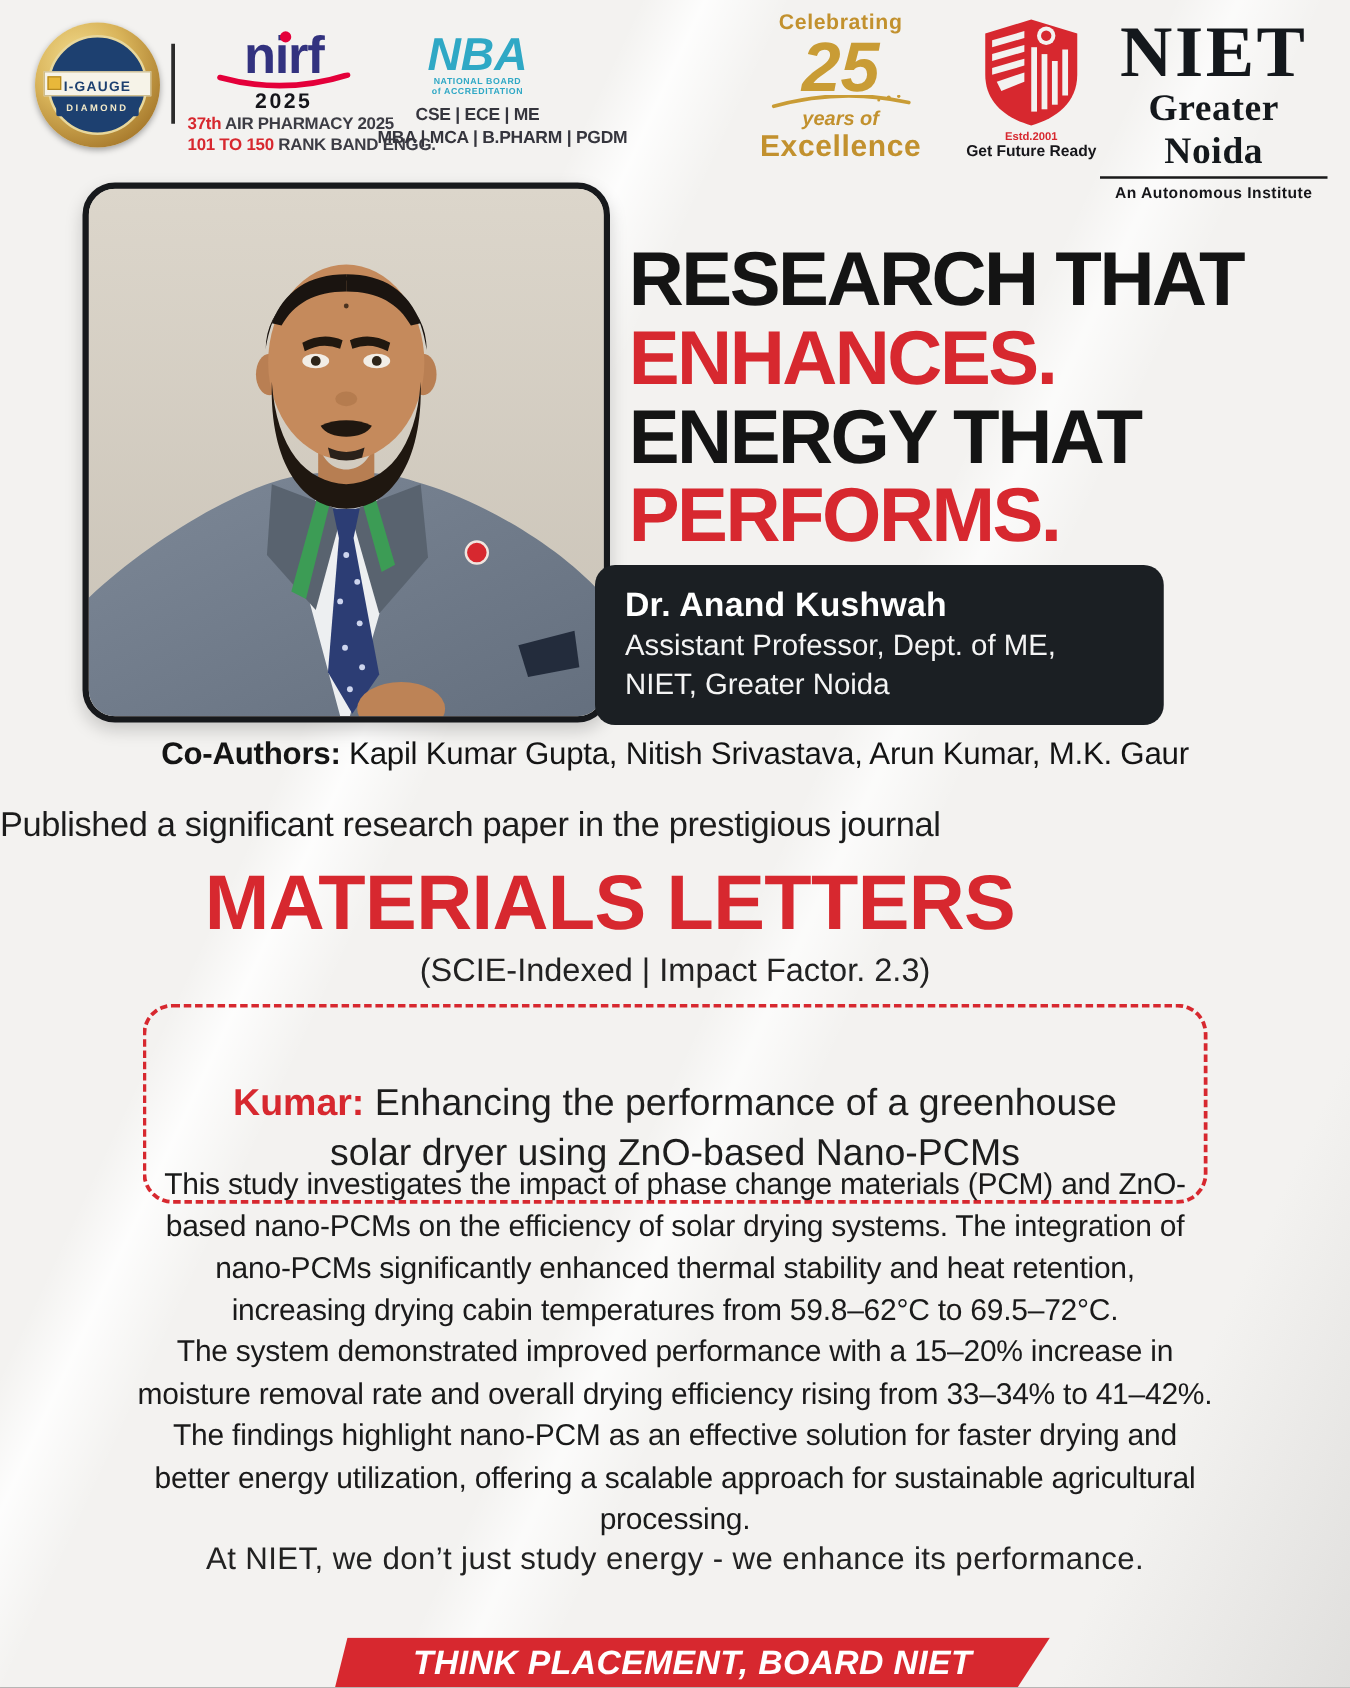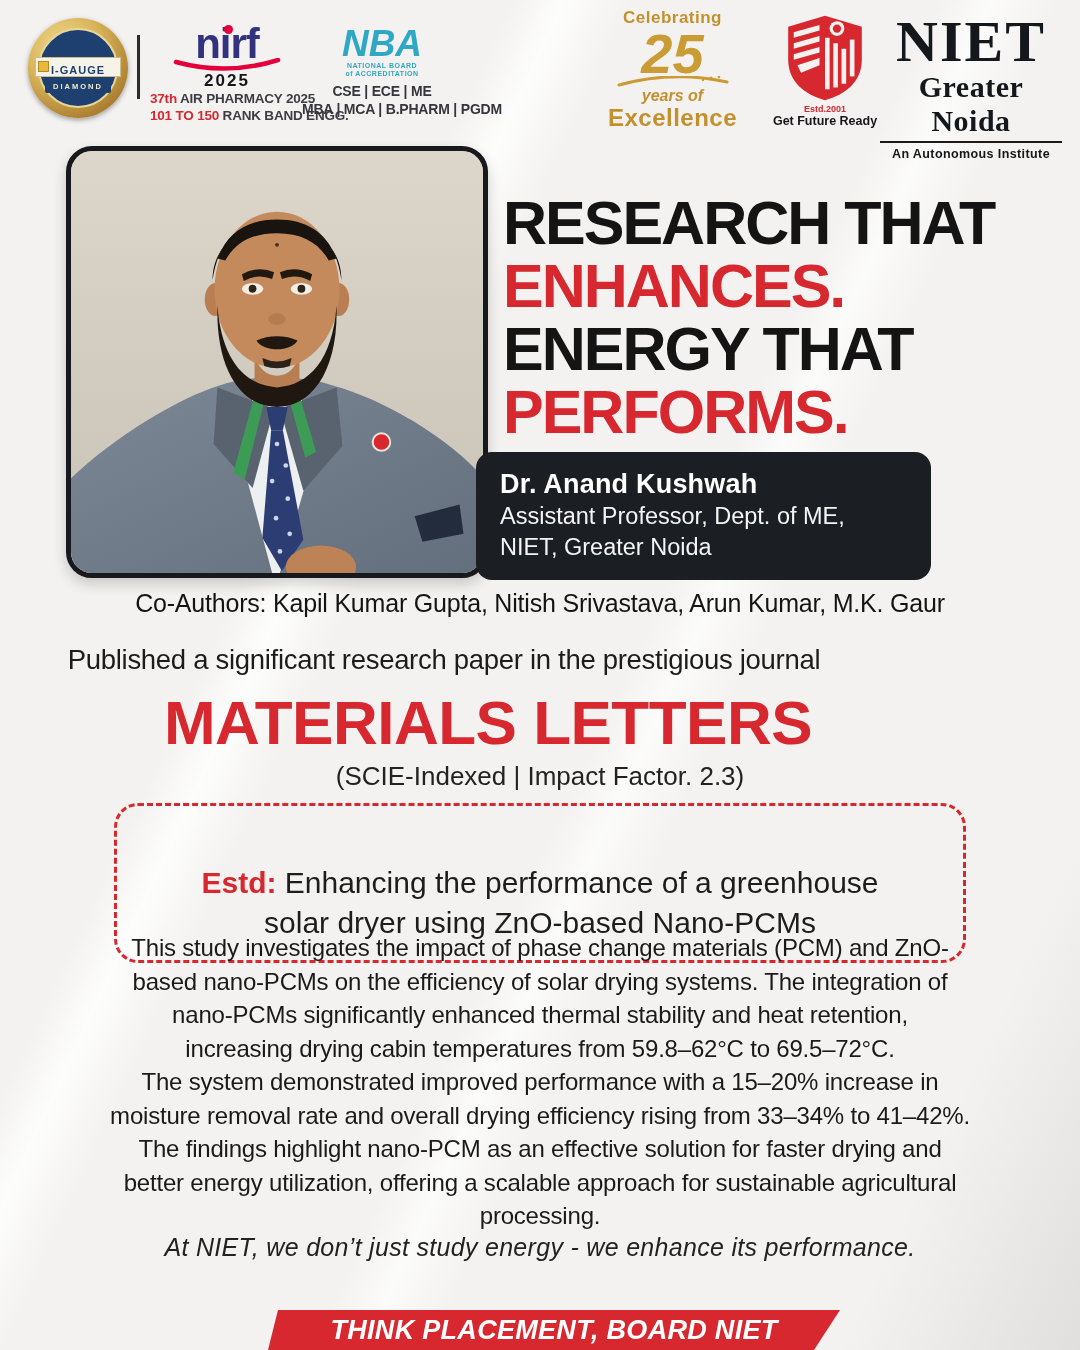--- a/index.html
+++ b/index.html
@@ -60,30 +60,30 @@
   
   .headline{position:absolute;left:503px;top:192px;width:560px;font-weight:bold;font-size:61px;line-height:63px;letter-spacing:-2px;}
   .headline .dark{color:#141414;}
   .headline .redln{color:#d7282f;}
   
   .badge{position:absolute;left:476px;top:452px;width:455px;background:#1b1f23;border-radius:16px;padding:15px 24px 17px;color:#fff;}
   .badge .name{font-size:27px;font-weight:bold;letter-spacing:.2px;line-height:34px;}
   .badge .role{font-size:23.5px;line-height:31px;color:#f4f4f4;white-space:pre-line;}
   
   .coauthors{position:absolute;left:0;top:589px;width:1080px;text-align:center;font-size:25px;color:#141414;letter-spacing:-0.2px;}
-  .coauthors b{font-weight:normal;}
-  .published{position:absolute;left:0;top:644px;width:888px;text-align:center;font-size:27.5px;color:#1c1c1c;letter-spacing:-0.3px;}
+  .coauthors b{font-weight:bold;}
+  .published{position:absolute;left:0;top:644px;width:888px;text-align:left;font-size:27.5px;color:#1c1c1c;letter-spacing:-0.3px;}
   .journal{position:absolute;left:0;top:687px;width:976px;text-align:center;font-size:62px;font-weight:bold;color:#d7282f;letter-spacing:-0.5px;}
   .scie{position:absolute;left:0;top:761px;width:1080px;text-align:center;font-size:26px;color:#222;}
   .titlebox{position:absolute;left:114px;top:803px;width:852px;border:3px dashed #d7282f;border-radius:24px;
     padding:17px 20px;text-align:center;font-size:30px;line-height:40px;color:#1d1d1d;white-space:pre-line;}
   .titlebox .tl{color:#d7282f;font-weight:bold;}
   .abstract{position:absolute;left:40px;top:931px;width:1000px;text-align:center;font-size:24px;line-height:33.5px;
     color:#1a1a1a;letter-spacing:-0.2px;white-space:pre-line;}
-  .quote{position:absolute;left:0;top:1233px;width:1080px;text-align:center;font-size:25px;font-style:italic;color:#222;letter-spacing:.3px;}
+  .quote{position:absolute;left:0;top:1233px;width:1080px;text-align:center;font-size:25px;color:#222;letter-spacing:.3px;}
   
   .banner{position:absolute;left:268px;top:1310px;width:572px;height:40px;background:#d7282f;
     clip-path:polygon(10px 0, 100% 0, calc(100% - 26px) 100%, 0 100%);
     display:flex;align-items:center;justify-content:center;}
   .banner span{font-size:27px;font-weight:bold;font-style:italic;color:#fff;letter-spacing:.3px;}
 </style>
 </head>
 <body>
 
 <div id="poster">
@@ -238,21 +238,21 @@
 
   <div class="coauthors">
     <b>Co-Authors:</b><span> Kapil Kumar Gupta, Nitish Srivastava, Arun Kumar, M.K. Gaur</span>
   </div>
 
   <div class="published">Published a significant research paper in the prestigious journal</div>
   <div class="journal">MATERIALS LETTERS</div>
   <div class="scie">(SCIE-Indexed | Impact Factor. 2.3)</div>
 
   <div class="titlebox">
-    <span class="tl">Estd:</span><span> Enhancing the performance of a greenhouse
+    <span class="tl">Kumar:</span><span> Enhancing the performance of a greenhouse
 solar dryer using ZnO-based Nano-PCMs</span>
   </div>
 
   <div class="abstract">This study investigates the impact of phase change materials (PCM) and ZnO-
 based nano-PCMs on the efficiency of solar drying systems. The integration of
 nano-PCMs significantly enhanced thermal stability and heat retention,
 increasing drying cabin temperatures from 59.8–62°C to 69.5–72°C.
 The system demonstrated improved performance with a 15–20% increase in
 moisture removal rate and overall drying efficiency rising from 33–34% to 41–42%.
 The findings highlight nano-PCM as an effective solution for faster drying and

